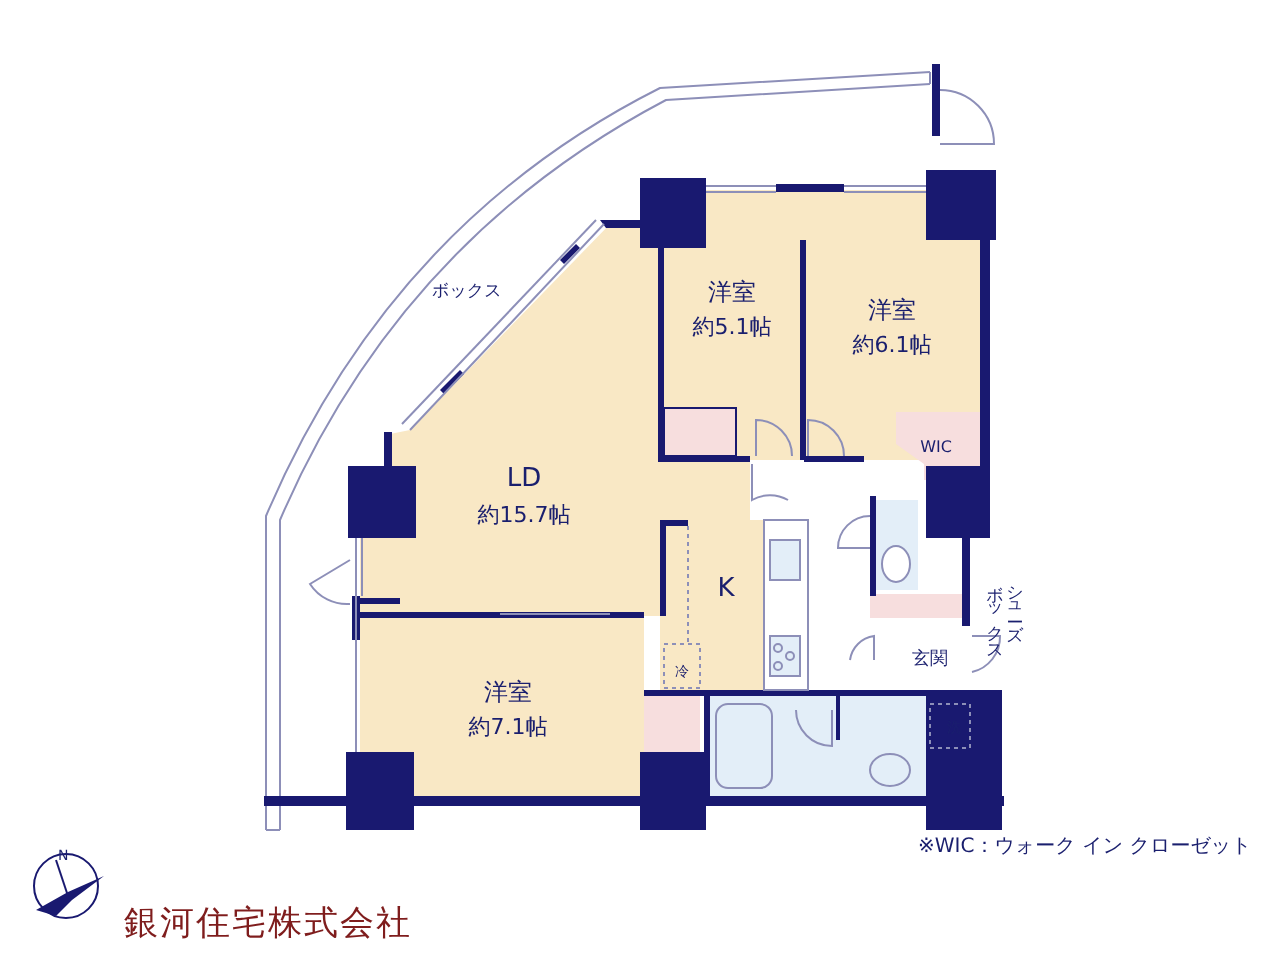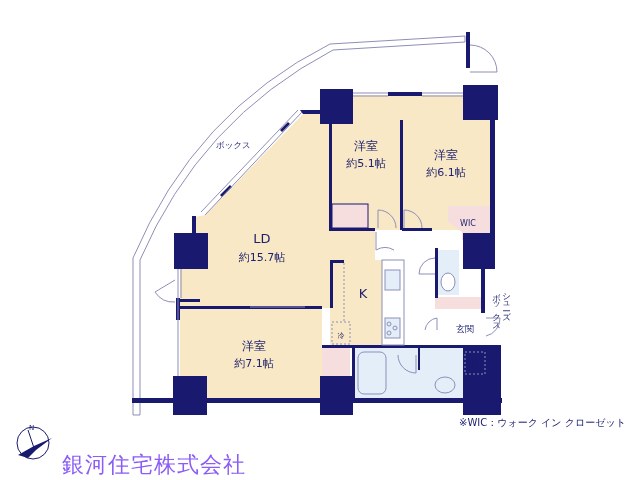--- a/index.html
+++ b/index.html
@@ -1,19 +1,19 @@
 <!DOCTYPE html>
 <html><head>
 <meta charset="utf-8">
 <style>
   html, body { margin: 0; padding: 0; background: #ffffff; }
   body { width: 640px; height: 480px; overflow: hidden; position: relative; font-family: "DejaVu Sans", "Liberation Sans", sans-serif; }
   #plan { position: absolute; left: 0; top: 0; width: 640px; height: 480px; }
   .room-label { font-family: "DejaVu Sans", sans-serif; fill: #1a1f6e; }
-  .company { position: absolute; left: 62px; top: 450px; font-size: 22px; color: #8b5cf6; letter-spacing: 1px; font-family: "DejaVu Sans", sans-serif; }
+  .company { position: absolute; left: 62px; top: 450px; font-size: 17px; color: #7f1d1d; letter-spacing: 1px; font-family: "DejaVu Sans", sans-serif; }
   .note { position: absolute; left: 459px; top: 416px; font-size: 10px; color: #1a1f6e; font-family: "DejaVu Sans", sans-serif; }
   .vtext { position: absolute; writing-mode: vertical-rl; font-size: 8.5px; color: #1a1f6e; line-height: 10px; font-family: "DejaVu Sans", sans-serif; }
   .balcony-label { position: absolute; left: 216px; top: 140px; font-size: 8.5px; color: #1a1f6e; font-family: "DejaVu Sans", sans-serif; }
 </style>
 </head>
 <body>
 
 <svg id="plan" viewBox="0 0 640 480" xmlns="http://www.w3.org/2000/svg">
 
   <g fill="none" stroke="#8d8fb8" stroke-width="1">

